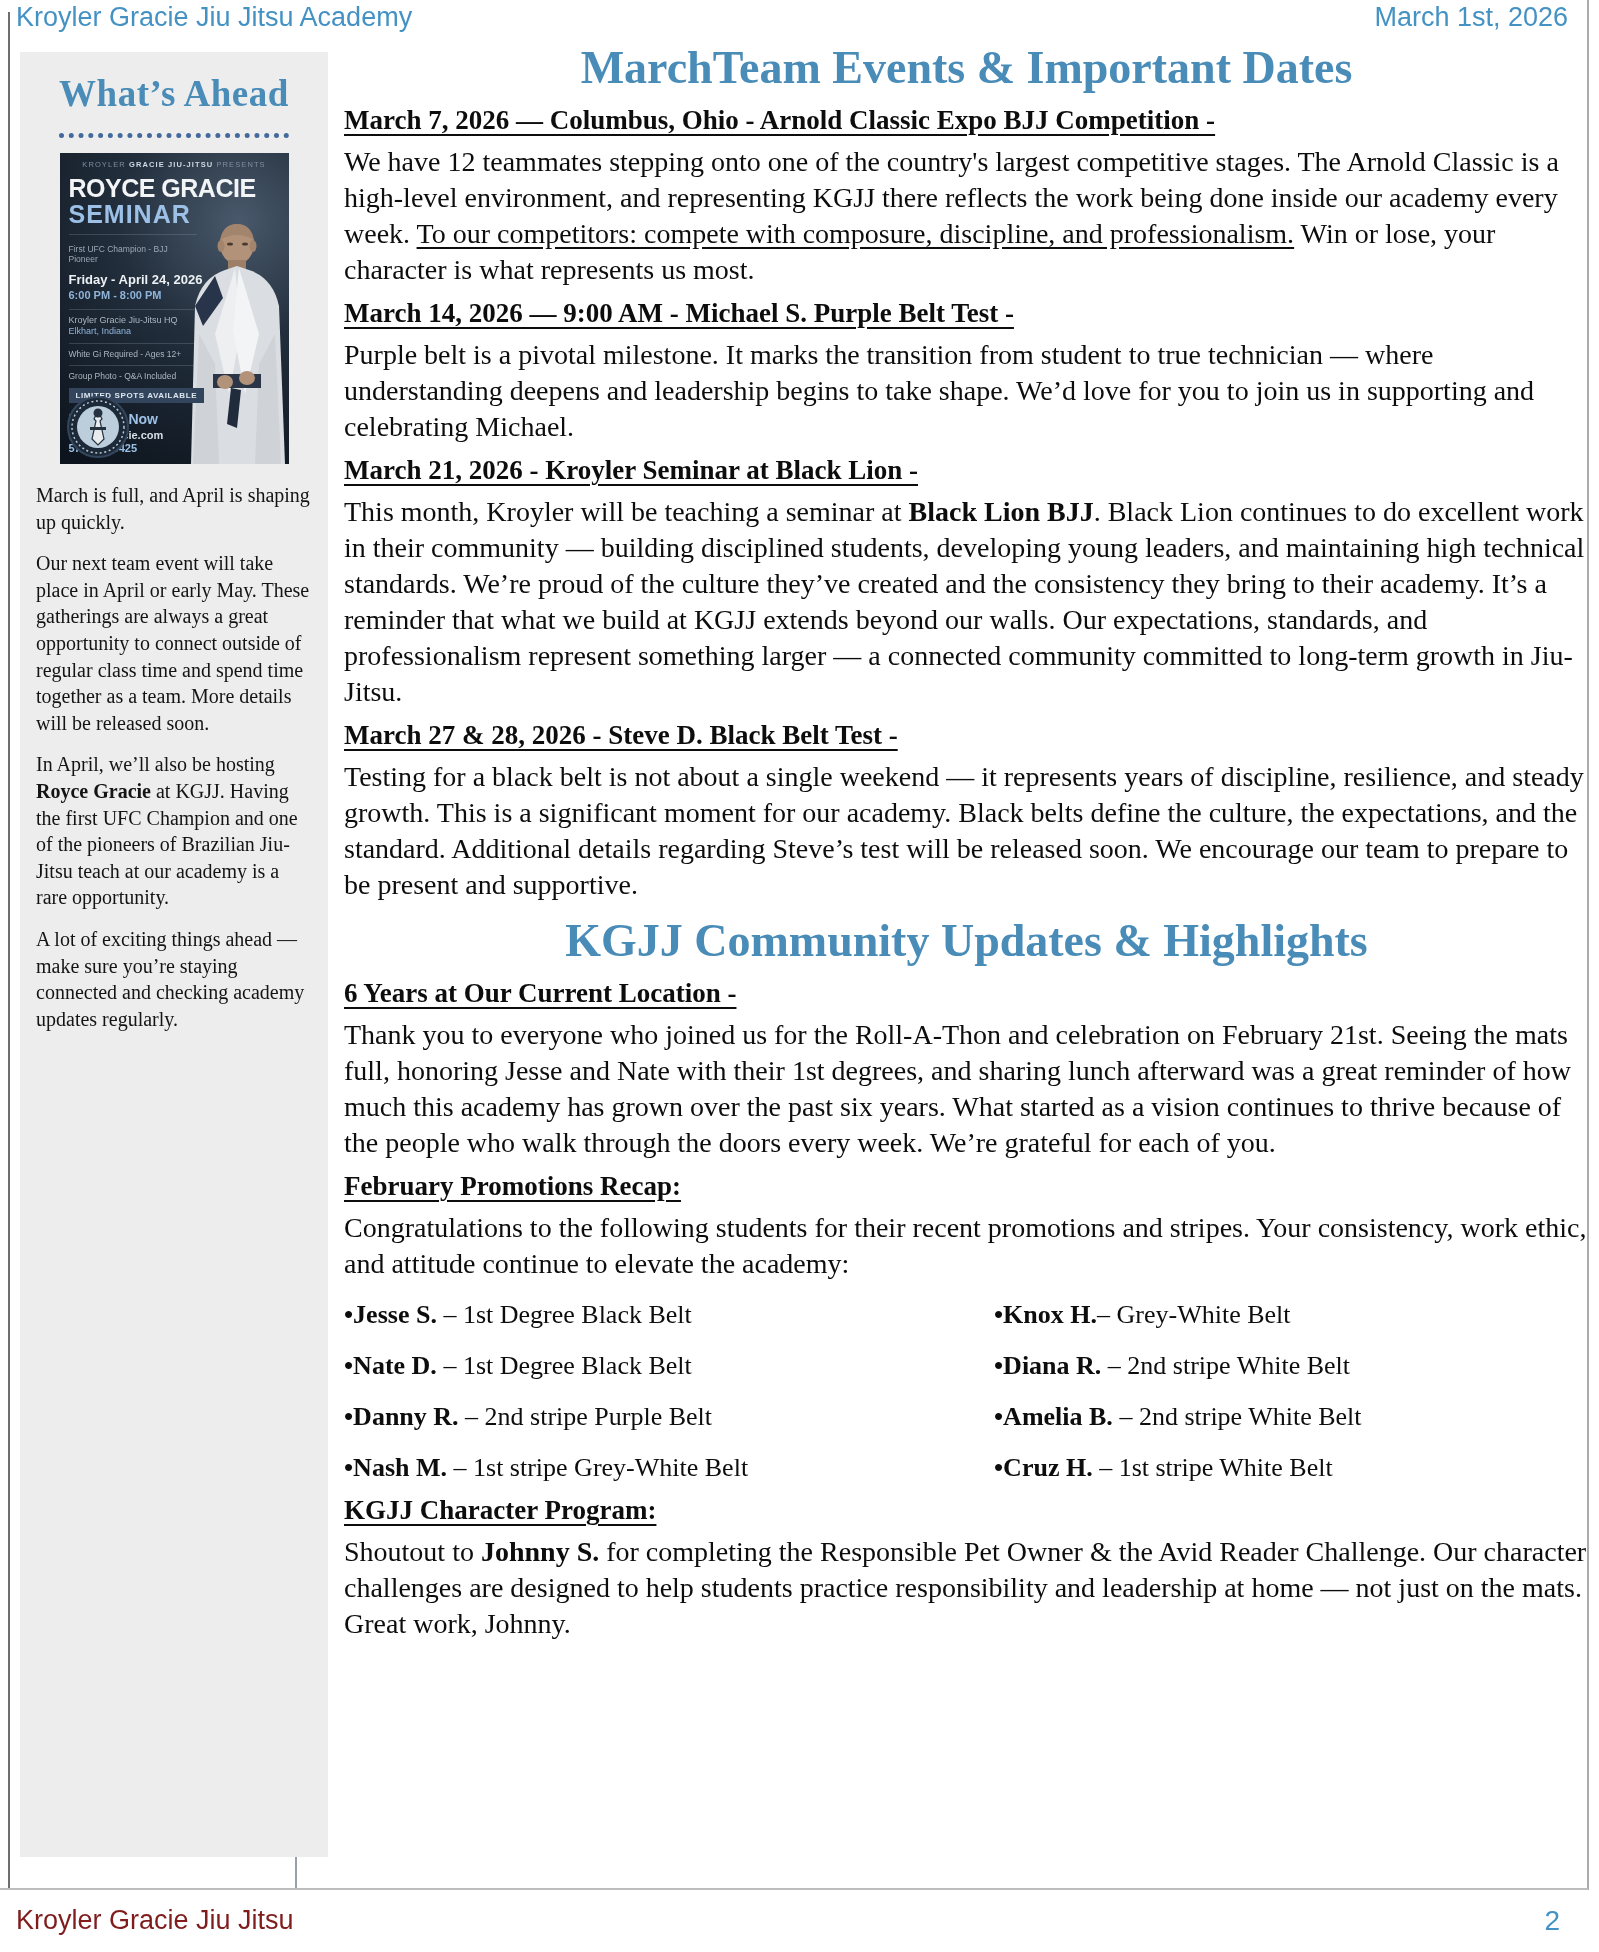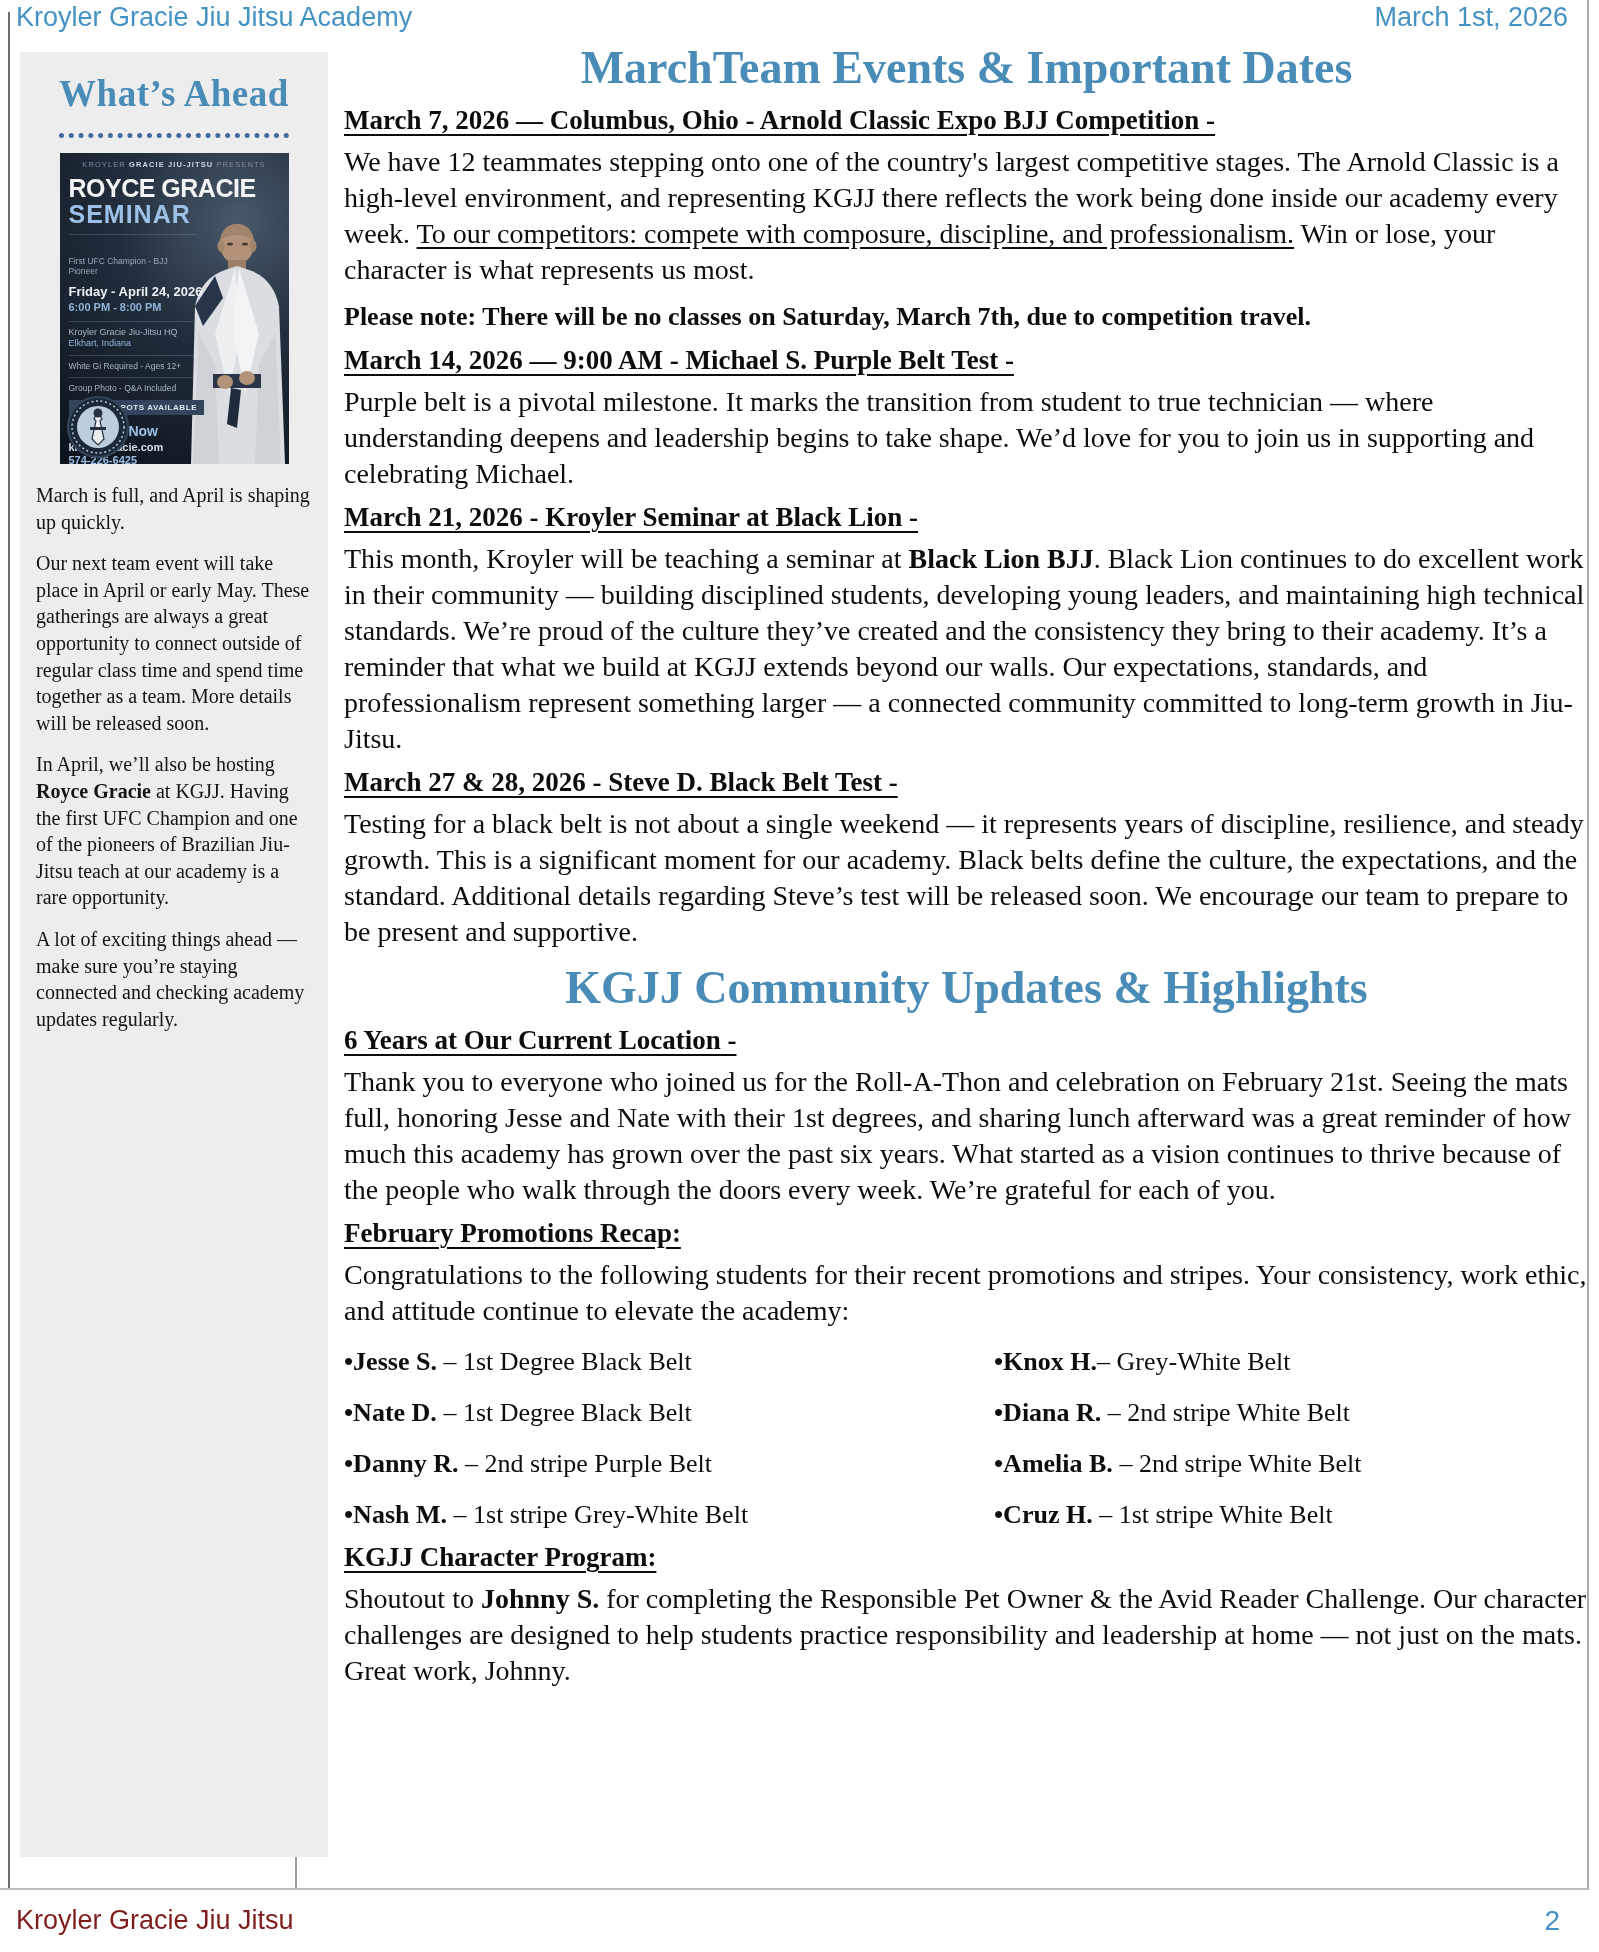--- a/index.html
+++ b/index.html
@@ -34,21 +34,21 @@
   
   .poster { position:relative; margin:15px auto 0 auto; width:229px; height:311px; overflow:hidden;
             background:radial-gradient(circle at 78% 22%, #49596b 0%, #222e3c 40%, #0d141d 95%);
             font-family:"Liberation Sans", sans-serif; }
   .p-man  { position:absolute; right:0; bottom:0; width:104px; height:250px; }
   .p-text { position:absolute; left:0; top:0; width:100%; height:100%; z-index:2; }
   .p-presents { margin-top:7px; text-align:center; font-size:7.5px; letter-spacing:1.1px; color:#7f8da0; white-space:nowrap; }
   .p-presents .mid { color:#cfd9e4; font-weight:bold; }
   .p-royce { margin:6px 0 0 9px; font-size:25px; font-weight:800; color:#f2f4f6; letter-spacing:-0.5px; line-height:1.05; }
   .p-seminar { margin:1px 0 0 9px; font-size:25px; font-weight:800; color:#9cc0e6; letter-spacing:1px; line-height:1.0; }
-  .p-sub { margin:7px 0 0 9px; font-size:8.5px; color:#9aa8b6; border-top:1px solid rgba(150,170,190,.25); padding-top:21px; width:128px; }
+  .p-sub { margin:7px 0 0 9px; font-size:8.5px; color:#9aa8b6; border-top:1px solid rgba(150,170,190,.25); padding-top:9px; width:128px; }
   .p-date { margin:8px 0 0 9px; font-size:13px; font-weight:bold; color:#eef1f4; }
   .p-time { margin:2px 0 0 9px; font-size:11px; font-weight:bold; color:#8fb4da; }
   .p-venue { margin:8px 0 0 9px; font-size:9px; color:#aab6c2; border-top:1px solid rgba(150,170,190,.25); padding-top:5px; width:125px; }
   .p-city  { margin:1px 0 0 9px; font-size:9px; color:#8fb4da; }
   .p-req   { margin:7px 0 0 9px; font-size:8.5px; color:#aab6c2; border-top:1px solid rgba(150,170,190,.25); padding-top:5px; width:125px; }
   .p-extra { margin:6px 0 0 9px; font-size:8.5px; color:#aab6c2; border-top:1px solid rgba(150,170,190,.25); padding-top:5px; width:125px; }
   .p-badge { display:inline-block; margin:7px 0 0 9px; font-size:8px; font-weight:bold; letter-spacing:.6px;
              color:#dde7f0; background:#33455c; padding:3px 7px; }
   .p-reg   { margin:8px 0 0 9px; font-size:14px; font-weight:800; color:#9cc0e6; }
   .p-site  { margin:2px 0 0 9px; font-size:11px; font-weight:bold; color:#d6dee6; }
@@ -141,21 +141,20 @@
       <p><span>A lot of exciting things ahead — make sure you’re staying connected and checking academy updates regularly.</span></p>
     </div>
   </aside>
 
   <main class="main">
     <h1 class="big-title">MarchTeam Events &amp; Important Dates</h1>
 
     <section>
       <h2 class="evt-h">March 7, 2026 — Columbus, Ohio - Arnold Classic Expo BJJ Competition -</h2>
       <p class="body-p"><span>We have 12 teammates stepping onto one of the country's largest competitive stages. The Arnold Classic is a high-level environment, and representing KGJJ there reflects the work being done inside our academy every week. </span><span class="u">To our competitors: compete with composure, discipline, and professionalism.</span><span> Win or lose, your character is what represents us most.</span></p>
-      <p class="note">Please note: There will be no classes on Saturday, March 7th, due to competition travel.</p>
     </section>
 
     <section>
       <h2 class="evt-h">March 14, 2026 — 9:00 AM - Michael S. Purple Belt Test -</h2>
       <p class="body-p">Purple belt is a pivotal milestone. It marks the transition from student to true technician — where understanding deepens and leadership begins to take shape. We’d love for you to join us in supporting and celebrating Michael.</p>
     </section>
 
     <section>
       <h2 class="evt-h">March 21, 2026 - Kroyler Seminar at Black Lion -</h2>
       <p class="body-p"><span>This month, Kroyler will be teaching a seminar at </span><span class="b">Black Lion BJJ</span><span>. Black Lion continues to do excellent work in their community — building disciplined students, developing young leaders, and maintaining high technical standards. We’re proud of the culture they’ve created and the consistency they bring to their academy. It’s a reminder that what we build at KGJJ extends beyond our walls. Our expectations, standards, and professionalism represent something larger — a connected community committed to long-term growth in Jiu-Jitsu.</span></p>

